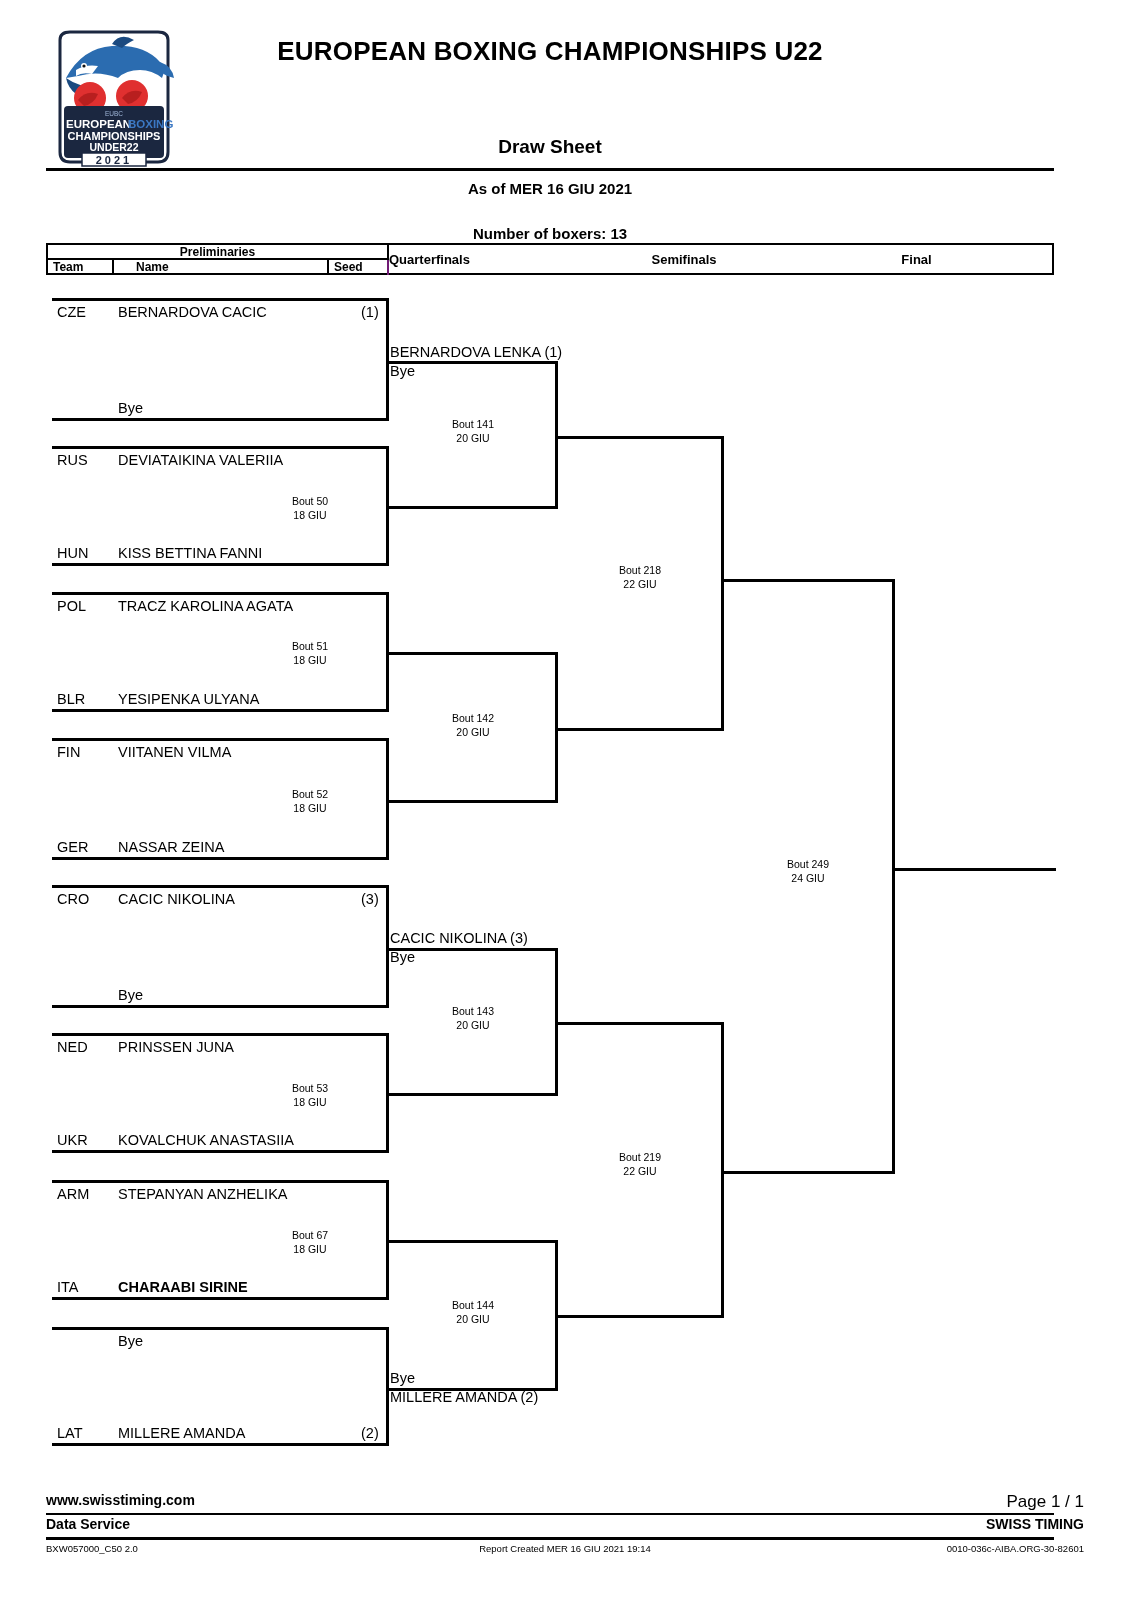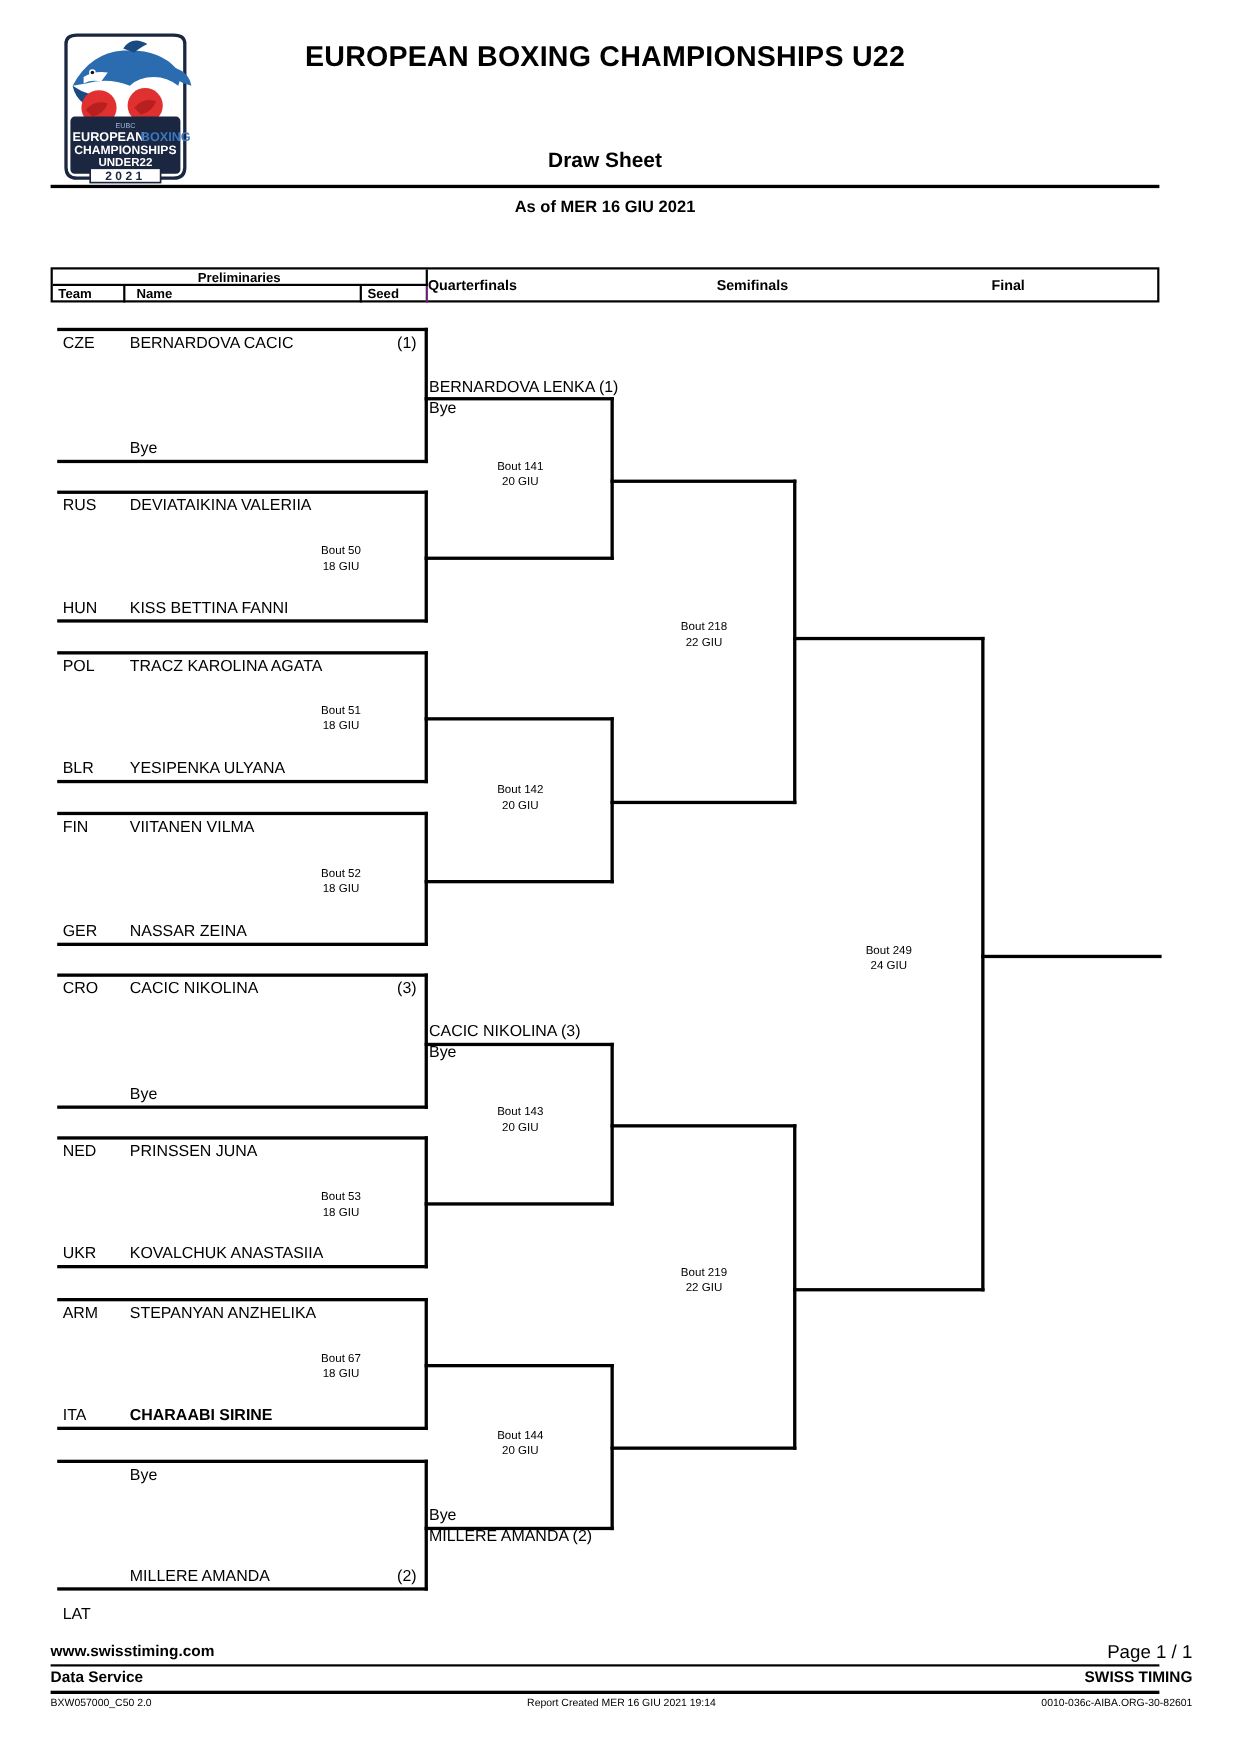--- a/index.html
+++ b/index.html
@@ -33,21 +33,21 @@
   .colhdr{position:absolute;left:46px;top:243px;width:1008px;height:32px;
           border:2px solid #000;box-sizing:border-box;}
   .ch-prelim{position:absolute;left:0;top:0;width:341px;height:15px;
              border-right:2px solid #000;border-bottom:2px solid #000;box-sizing:border-box;
              text-align:center;font-size:12px;font-weight:bold;line-height:14px;}
   .ch-team{position:absolute;left:0;top:15px;width:66px;height:15px;
            border-right:2px solid #000;box-sizing:border-box;
            font-size:12px;font-weight:bold;line-height:15px;padding-left:5px;}
   .ch-name{position:absolute;left:66px;top:15px;width:215px;height:15px;
            border-right:2px solid #000;box-sizing:border-box;
-           font-size:12px;font-weight:bold;line-height:15px;padding-left:10px;}
+           font-size:12px;font-weight:bold;line-height:15px;padding-left:22px;}
   .ch-seed{position:absolute;left:281px;top:15px;width:60px;height:15px;
            border-right:2px solid #701a75;box-sizing:border-box;
            font-size:12px;font-weight:bold;line-height:15px;padding-left:5px;}
   .ch-qf{position:absolute;left:341px;top:0;width:200px;height:30px;
          text-align:left;font-size:13px;font-weight:bold;line-height:30px;}
   .ch-sf{position:absolute;left:541px;top:0;width:190px;height:30px;
          text-align:center;font-size:13px;font-weight:bold;line-height:30px;}
   .ch-fin{position:absolute;left:731px;top:0;width:275px;height:30px;
           text-align:center;font-size:13px;font-weight:bold;line-height:30px;}
 
@@ -103,20 +103,21 @@
     </svg>
   </div>
 
 
   <div class="hdr">
     <div class="hdr-title">EUROPEAN BOXING CHAMPIONSHIPS U22</div>
     <div class="hdr-sub2">Draw Sheet</div>
   </div>
   <div class="hdr-rule"></div>
   <div class="asof">As of MER 16 GIU 2021</div>
+  <div class="nboxers">Number of boxers: 13</div>
 
   <div class="colhdr">
     <div class="ch-prelim">Preliminaries</div>
     <div class="ch-team">Team</div>
     <div class="ch-name">Name</div>
     <div class="ch-seed">Seed</div>
     <div class="ch-qf">Quarterfinals</div>
     <div class="ch-sf">Semifinals</div>
     <div class="ch-fin">Final</div>
   </div>
@@ -192,21 +193,21 @@
     <div class="nm" style="left:118px;top:1132px;">KOVALCHUK ANASTASIIA</div>
 
     <div class="team" style="left:57px;top:1186px;">ARM</div>
     <div class="nm" style="left:118px;top:1186px;">STEPANYAN ANZHELIKA</div>
 
     <div class="team" style="left:57px;top:1279px;">ITA</div>
     <div class="nm" style="left:118px;top:1279px;font-weight:bold;">CHARAABI SIRINE</div>
 
     <div class="nm" style="left:118px;top:1333px;">Bye</div>
 
-    <div class="team" style="left:57px;top:1460px;">LAT</div>
+    <div class="team" style="left:57px;top:1425px;">LAT</div>
     <div class="nm" style="left:118px;top:1425px;">MILLERE AMANDA</div>
     <div class="seed" style="left:361px;top:1425px;">(2)</div>
 
     <div class="bout" style="left:255px;top:494px;width:110px;">
       <span>Bout 50</span><br>
       <span>18 GIU</span>
     </div>
     <div class="bout" style="left:255px;top:639px;width:110px;">
       <span>Bout 51</span><br>
       <span>18 GIU</span>

